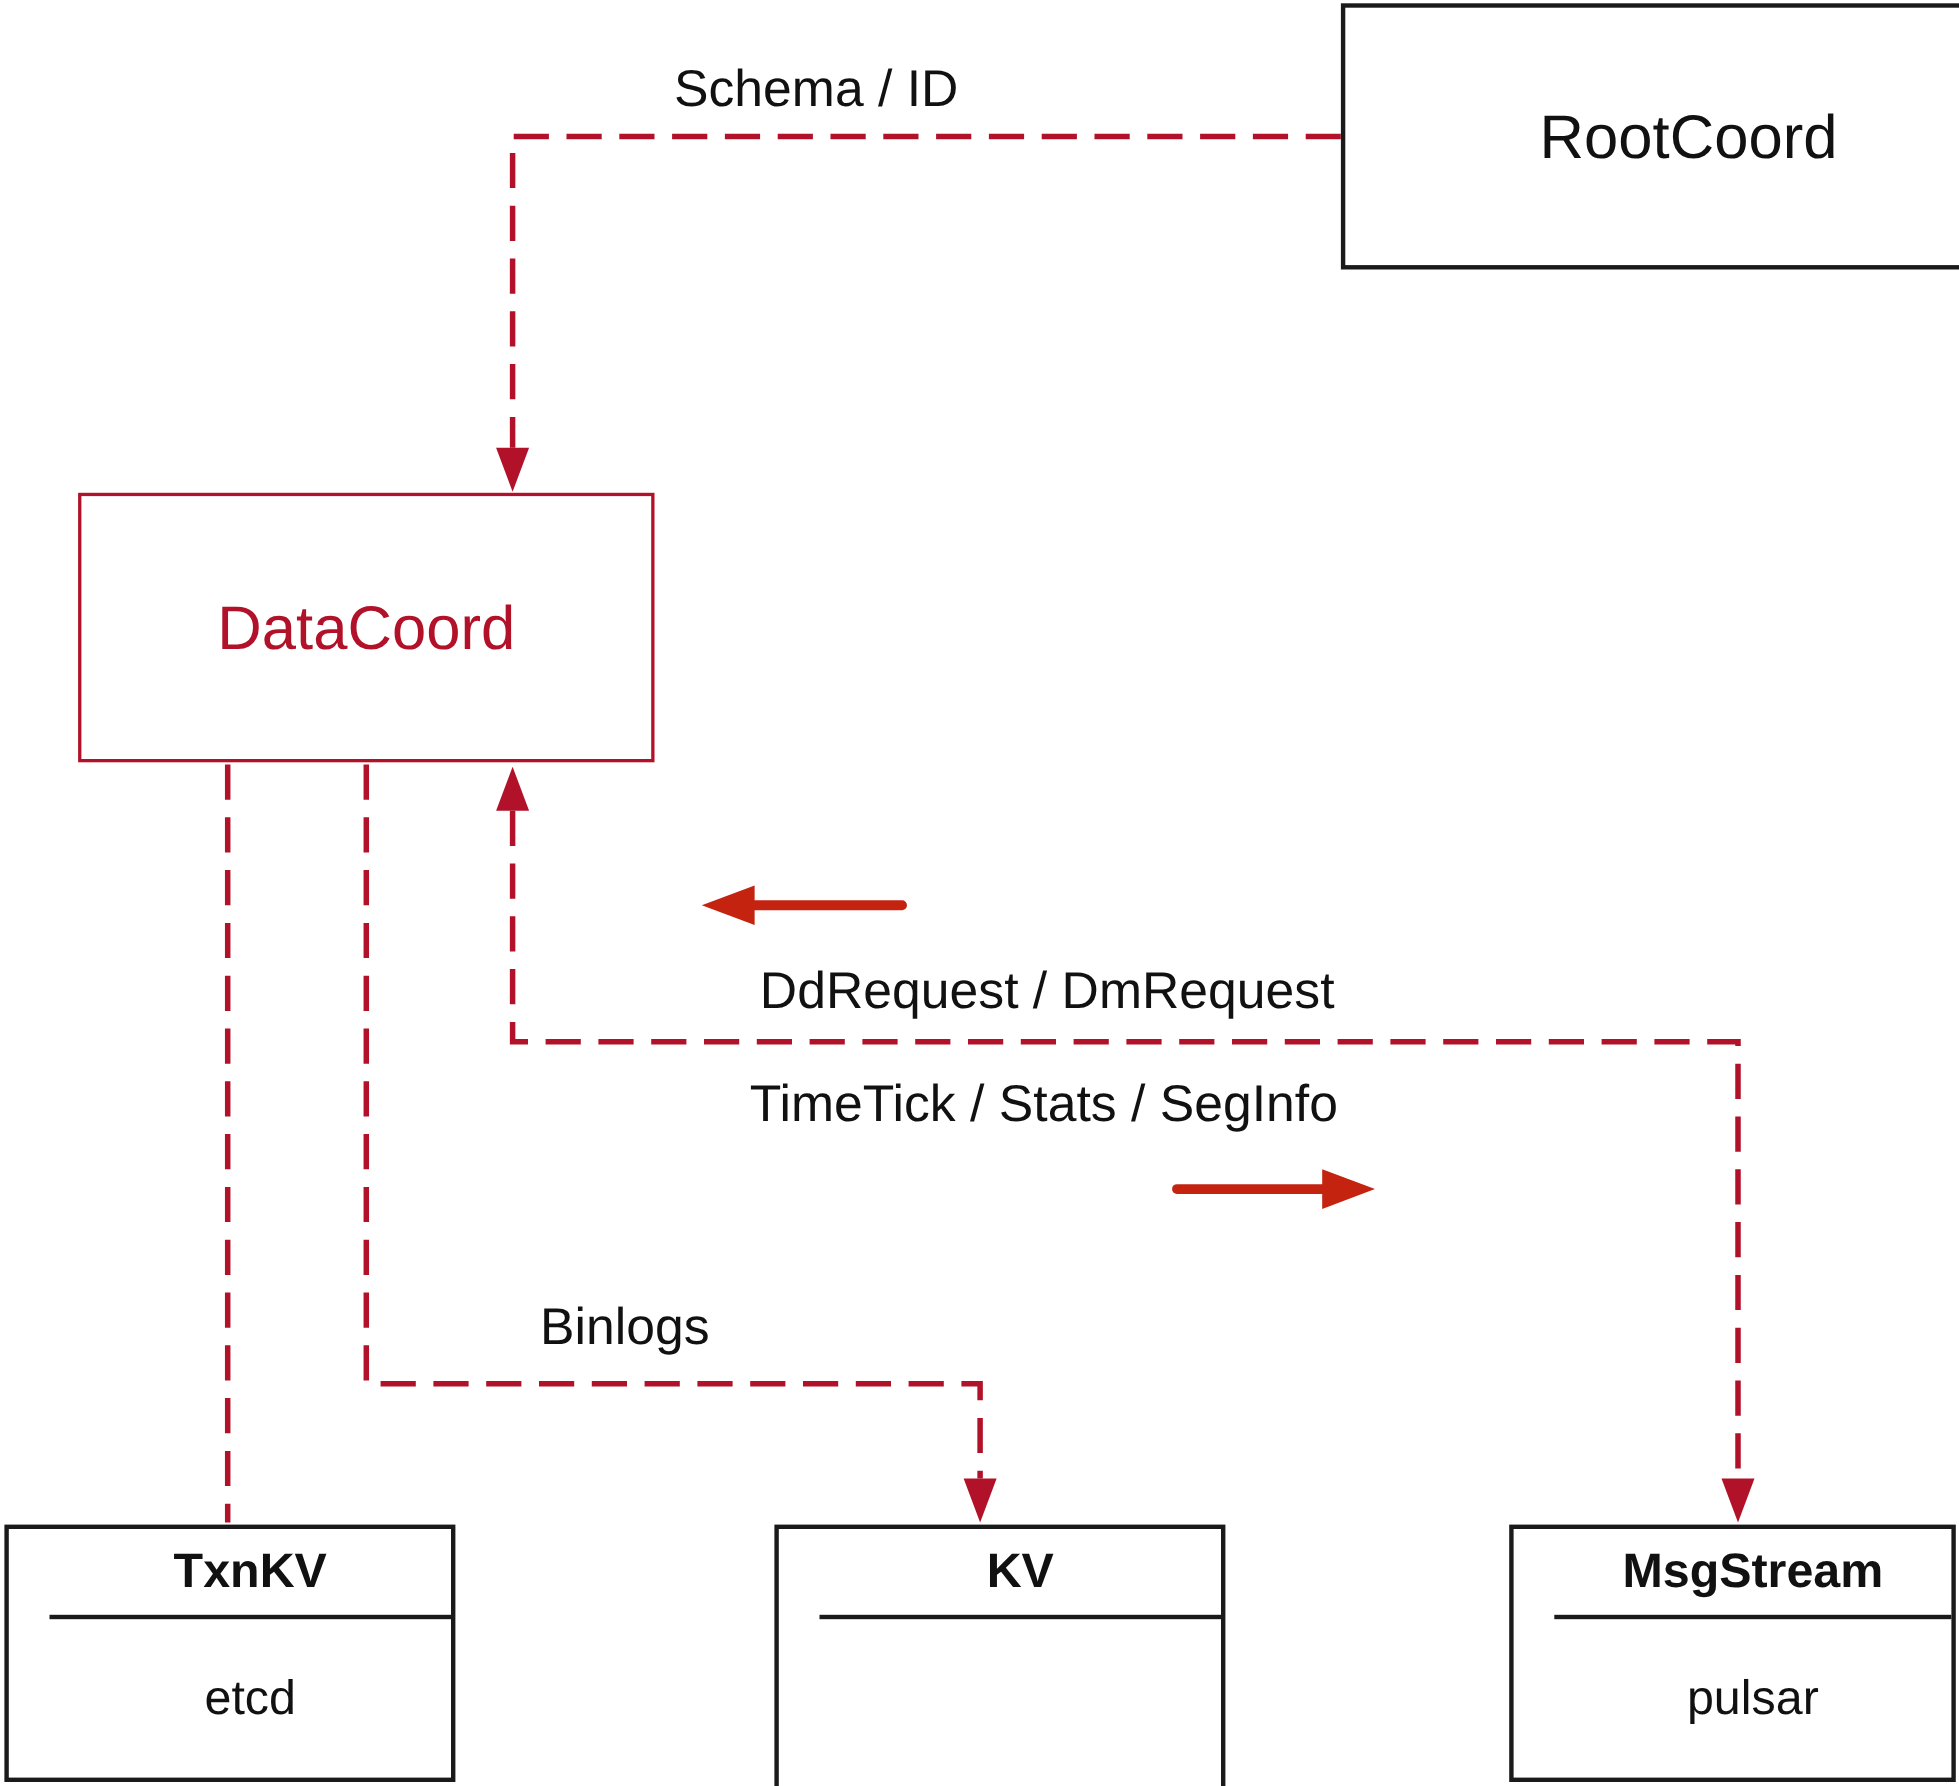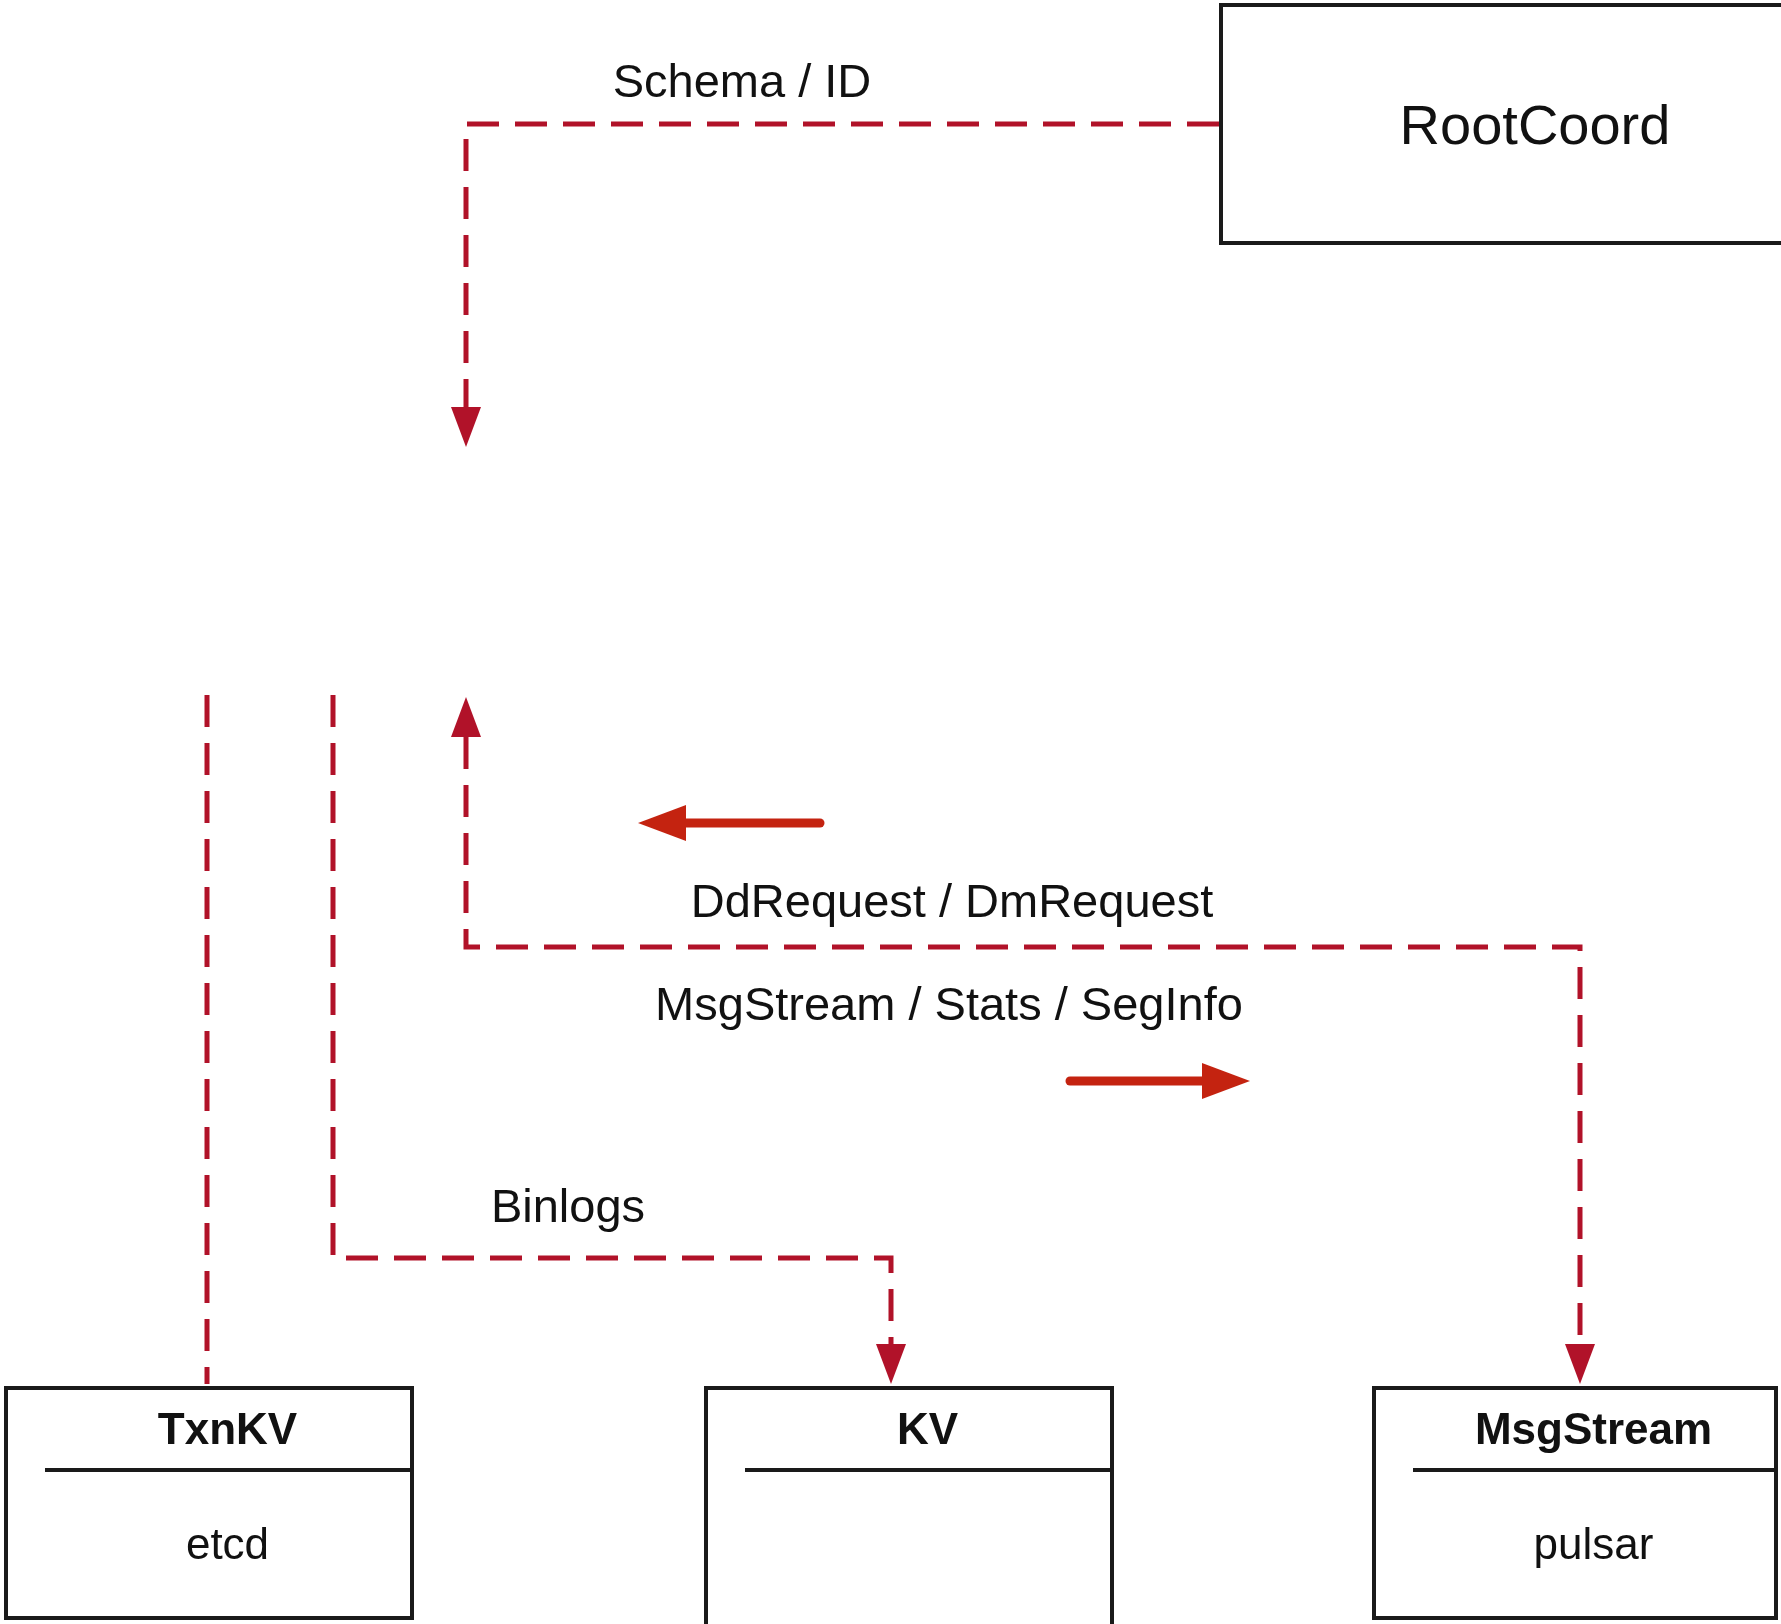--- a/index.html
+++ b/index.html
@@ -76,20 +76,23 @@
     <polygon class="red-head" points="638,823 686,805 686,841"></polygon>
 
     <line class="solid-red-shaft" x1="1070" y1="1081" x2="1202" y2="1081"></line>
     <polygon class="red-head" points="1250,1081 1202,1063 1202,1099"></polygon>
   </svg>
 
   <div class="node rootcoord-box">
     <span class="node-label">RootCoord</span>
   </div>
 
+  <div class="node datacoord-box">
+    <span class="node-label">DataCoord</span>
+  </div>
 
   <div class="table-box txnkv-box">
     <div class="box-header">TxnKV</div>
     <div class="box-body">
       <div>etcd</div>
     </div>
   </div>
 
   <div class="table-box kv-box">
     <div class="box-header">KV</div>
@@ -97,16 +100,16 @@
 
   <div class="table-box msgstream-box">
     <div class="box-header">MsgStream</div>
     <div class="box-body">
       <div>pulsar</div>
     </div>
   </div>
 
   <div class="edge-label ddrequest-label">DdRequest / DmRequest</div>
   <div class="edge-label schema-id-label">Schema / ID</div>
-  <div class="edge-label timetick-label">MsgStream / Stats / SegInfo</div>
+  <div class="edge-label timetick-label">TimeTick / Stats / SegInfo</div>
   <div class="edge-label binlogs-label">Binlogs</div>
 
 </div>
 
 </body></html>

